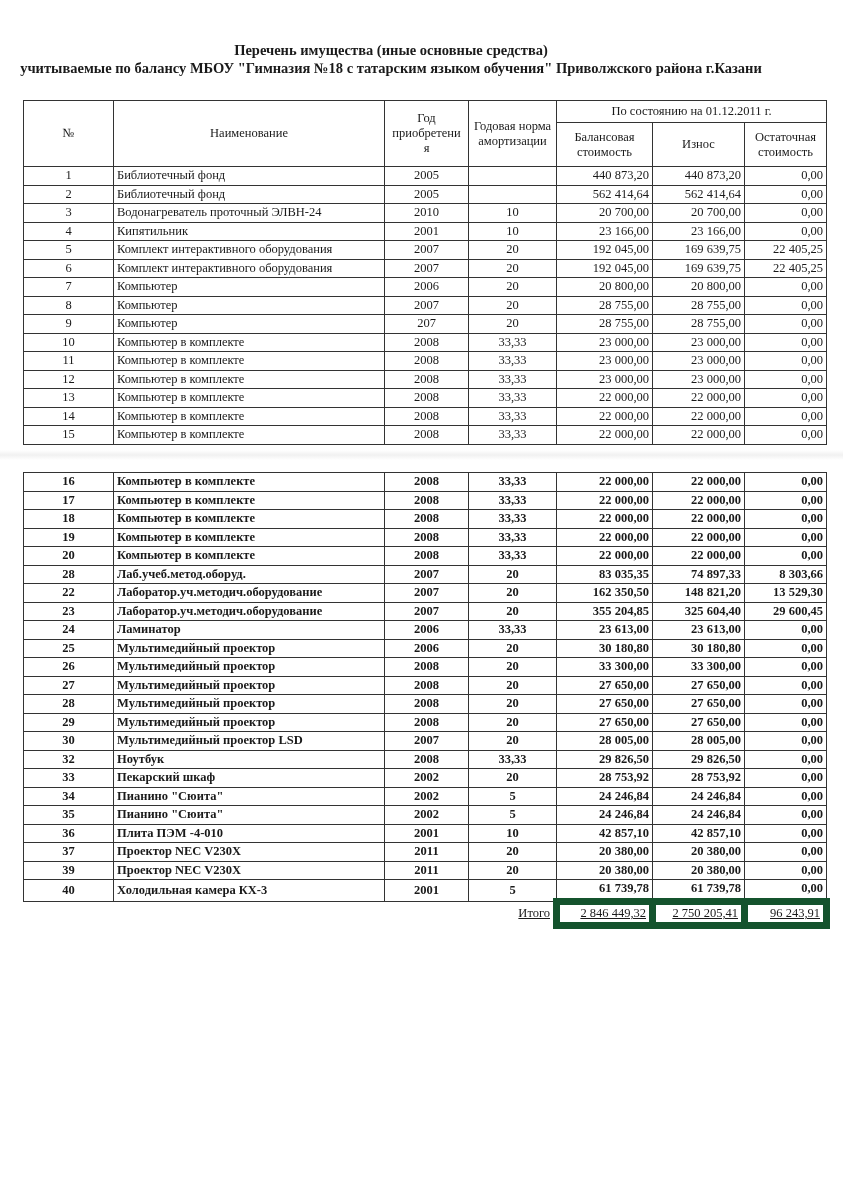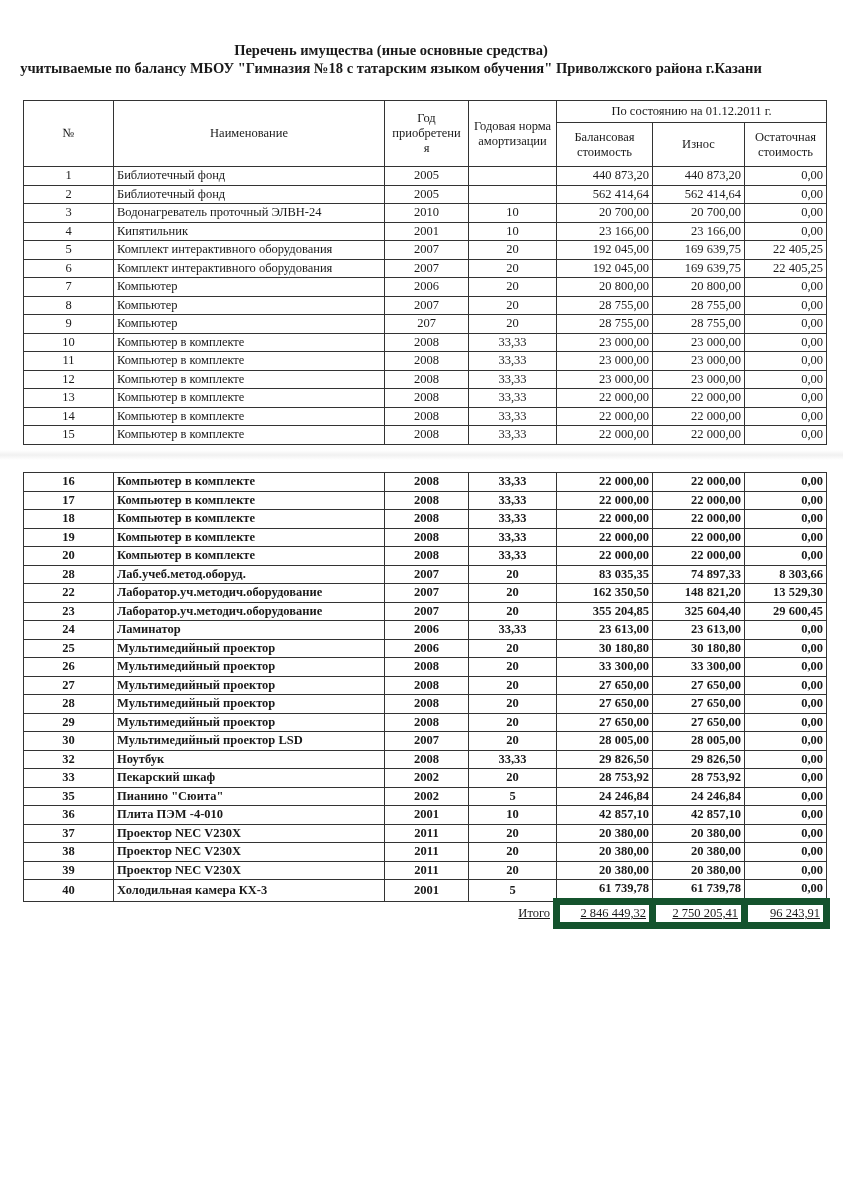--- a/index.html
+++ b/index.html
@@ -349,48 +349,48 @@
       <tr>
         <td class="num">33</td>
         <td class="name">Пекарский шкаф</td>
         <td class="yr">2002</td>
         <td class="rate">20</td>
         <td class="money">28 753,92</td>
         <td class="money">28 753,92</td>
         <td class="money">0,00</td>
       </tr>
       <tr>
+        <td class="num">34</td>
+        <td class="name">Пианино "Сюита"</td>
+        <td class="yr">2002</td>
+        <td class="rate">5</td>
+        <td class="money">24 246,84</td>
+        <td class="money">24 246,84</td>
+        <td class="money">0,00</td>
+      </tr>
+      <tr>
         <td class="num">35</td>
         <td class="name">Пианино "Сюита"</td>
         <td class="yr">2002</td>
         <td class="rate">5</td>
         <td class="money">24 246,84</td>
         <td class="money">24 246,84</td>
         <td class="money">0,00</td>
       </tr>
       <tr>
         <td class="num">36</td>
         <td class="name">Плита ПЭМ -4-010</td>
         <td class="yr">2001</td>
         <td class="rate">10</td>
         <td class="money">42 857,10</td>
         <td class="money">42 857,10</td>
         <td class="money">0,00</td>
       </tr>
       <tr>
         <td class="num">37</td>
-        <td class="name">Проектор NEC V230X</td>
-        <td class="yr">2011</td>
-        <td class="rate">20</td>
-        <td class="money">20 380,00</td>
-        <td class="money">20 380,00</td>
-        <td class="money">0,00</td>
-      </tr>
-      <tr>
-        <td class="num">38</td>
         <td class="name">Проектор NEC V230X</td>
         <td class="yr">2011</td>
         <td class="rate">20</td>
         <td class="money">20 380,00</td>
         <td class="money">20 380,00</td>
         <td class="money">0,00</td>
       </tr>
       <tr>
         <td class="num">39</td>
         <td class="name">Проектор NEC V230X</td>

